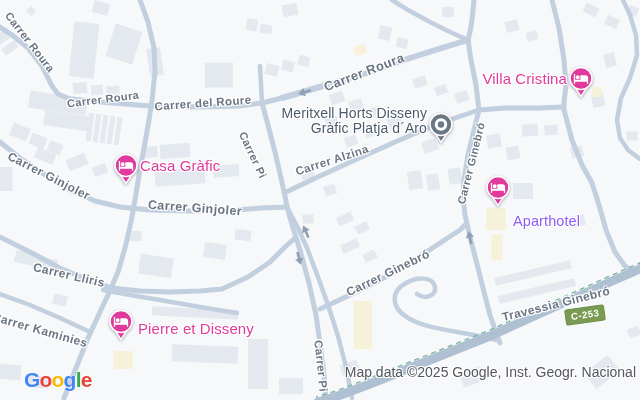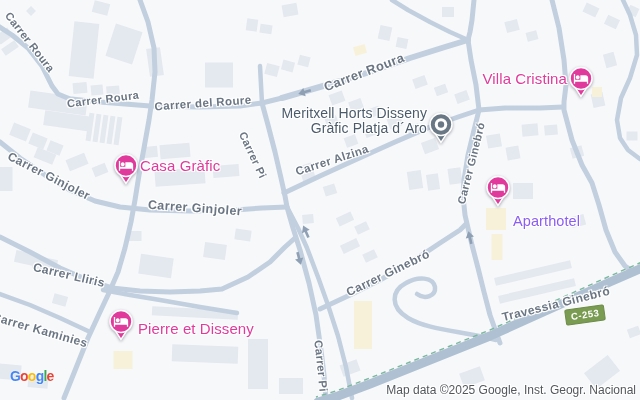--- a/index.html
+++ b/index.html
@@ -21,24 +21,24 @@
     text-shadow:-1px -1px 0 #fff,1px -1px 0 #fff,-1px 1px 0 #fff,1px 1px 0 #fff,0 0 3px #fff;
     cursor:pointer;line-height:1.05;
   }
   .poi-pin{position:absolute;cursor:pointer;}
   .poi-pin svg{display:block;filter:drop-shadow(0 1px 1.5px rgba(60,60,80,.45));}
   #route-badge{
     position:absolute;background:#7a9b52;color:#fff;font-size:9.5px;font-weight:bold;
     padding:1px 5px 2px 5px;border-radius:2px;letter-spacing:.5px;
     border:1px solid #6d8c47;
   }
-  #google-logo{position:absolute;left:10px;top:368px;font-size:14px;font-weight:bold;letter-spacing:-0.8px;cursor:pointer;}
+  #google-logo{position:absolute;left:24px;top:368px;font-size:21px;font-weight:bold;letter-spacing:-0.8px;cursor:pointer;}
   #google-logo span{text-shadow:0 0 2px #fff;}
   #attribution{
-    position:absolute;right:4px;bottom:3px;font-size:12px;color:#53575c;
+    position:absolute;right:4px;bottom:20px;font-size:14px;color:#53575c;
     text-shadow:-1px -1px 0 #fff,1px -1px 0 #fff,-1px 1px 0 #fff,1px 1px 0 #fff;
     margin-top:19px;
   }
 </style>
 </head>
 <body>
 
 <div id="map-root">
   <svg id="map-svg" width="640" height="400">
       <rect x="0" y="0" width="640" height="400" fill="#f7f8fa"></rect>

